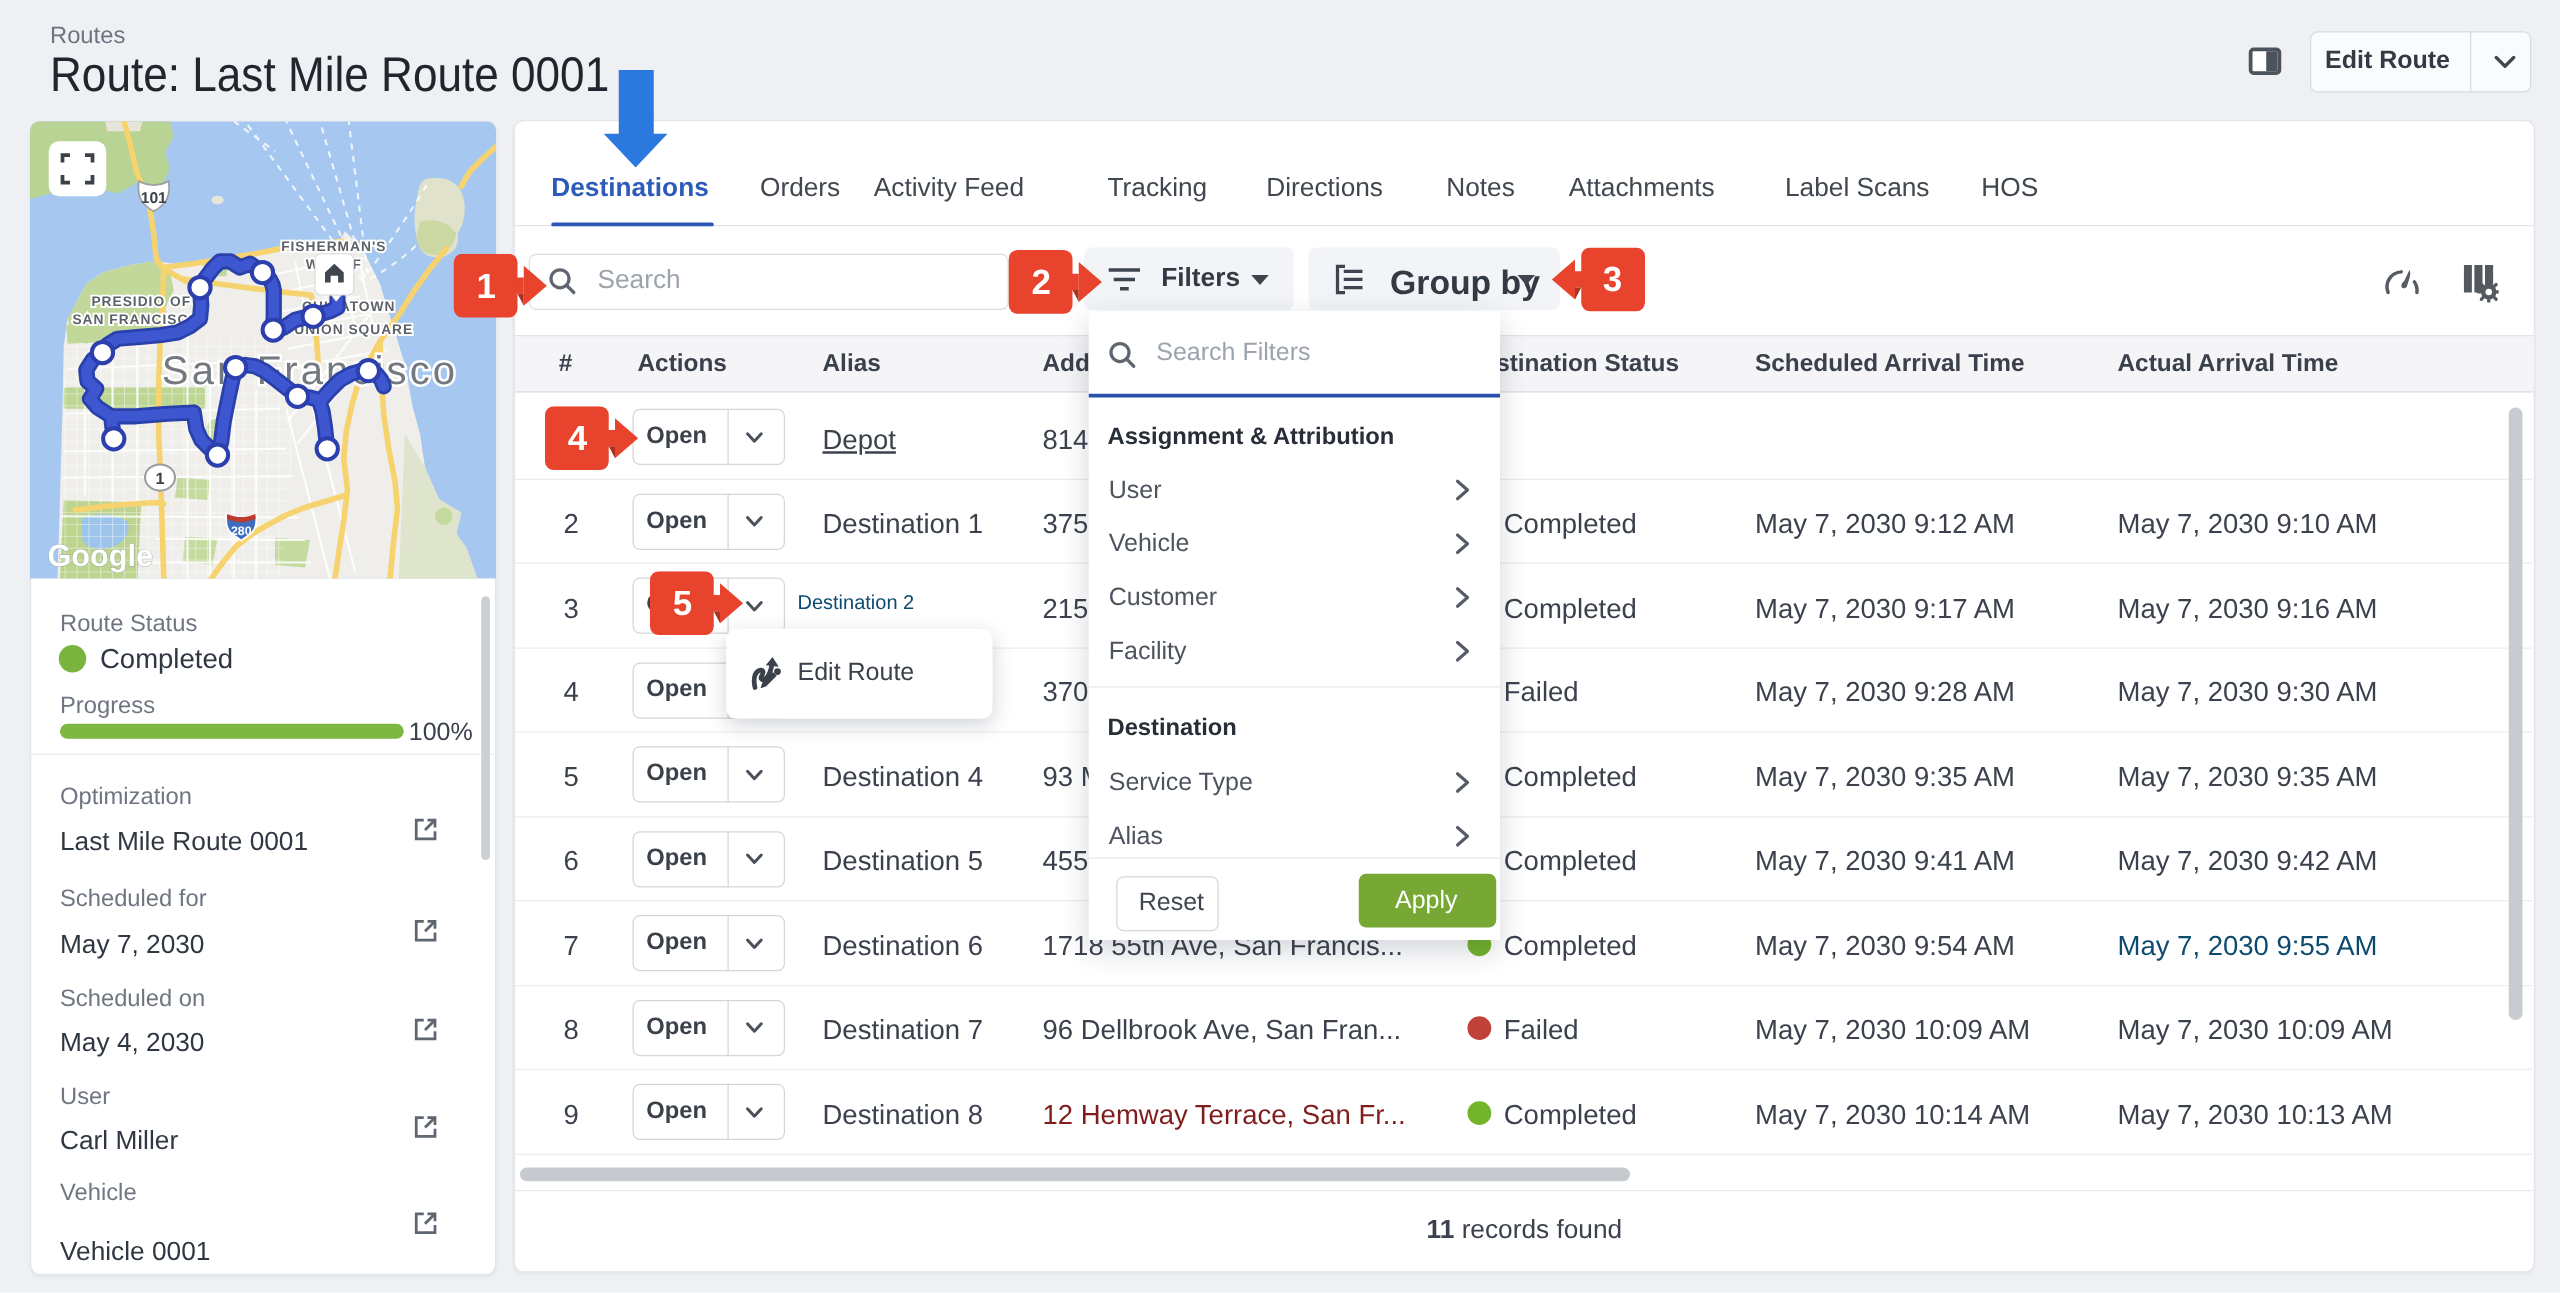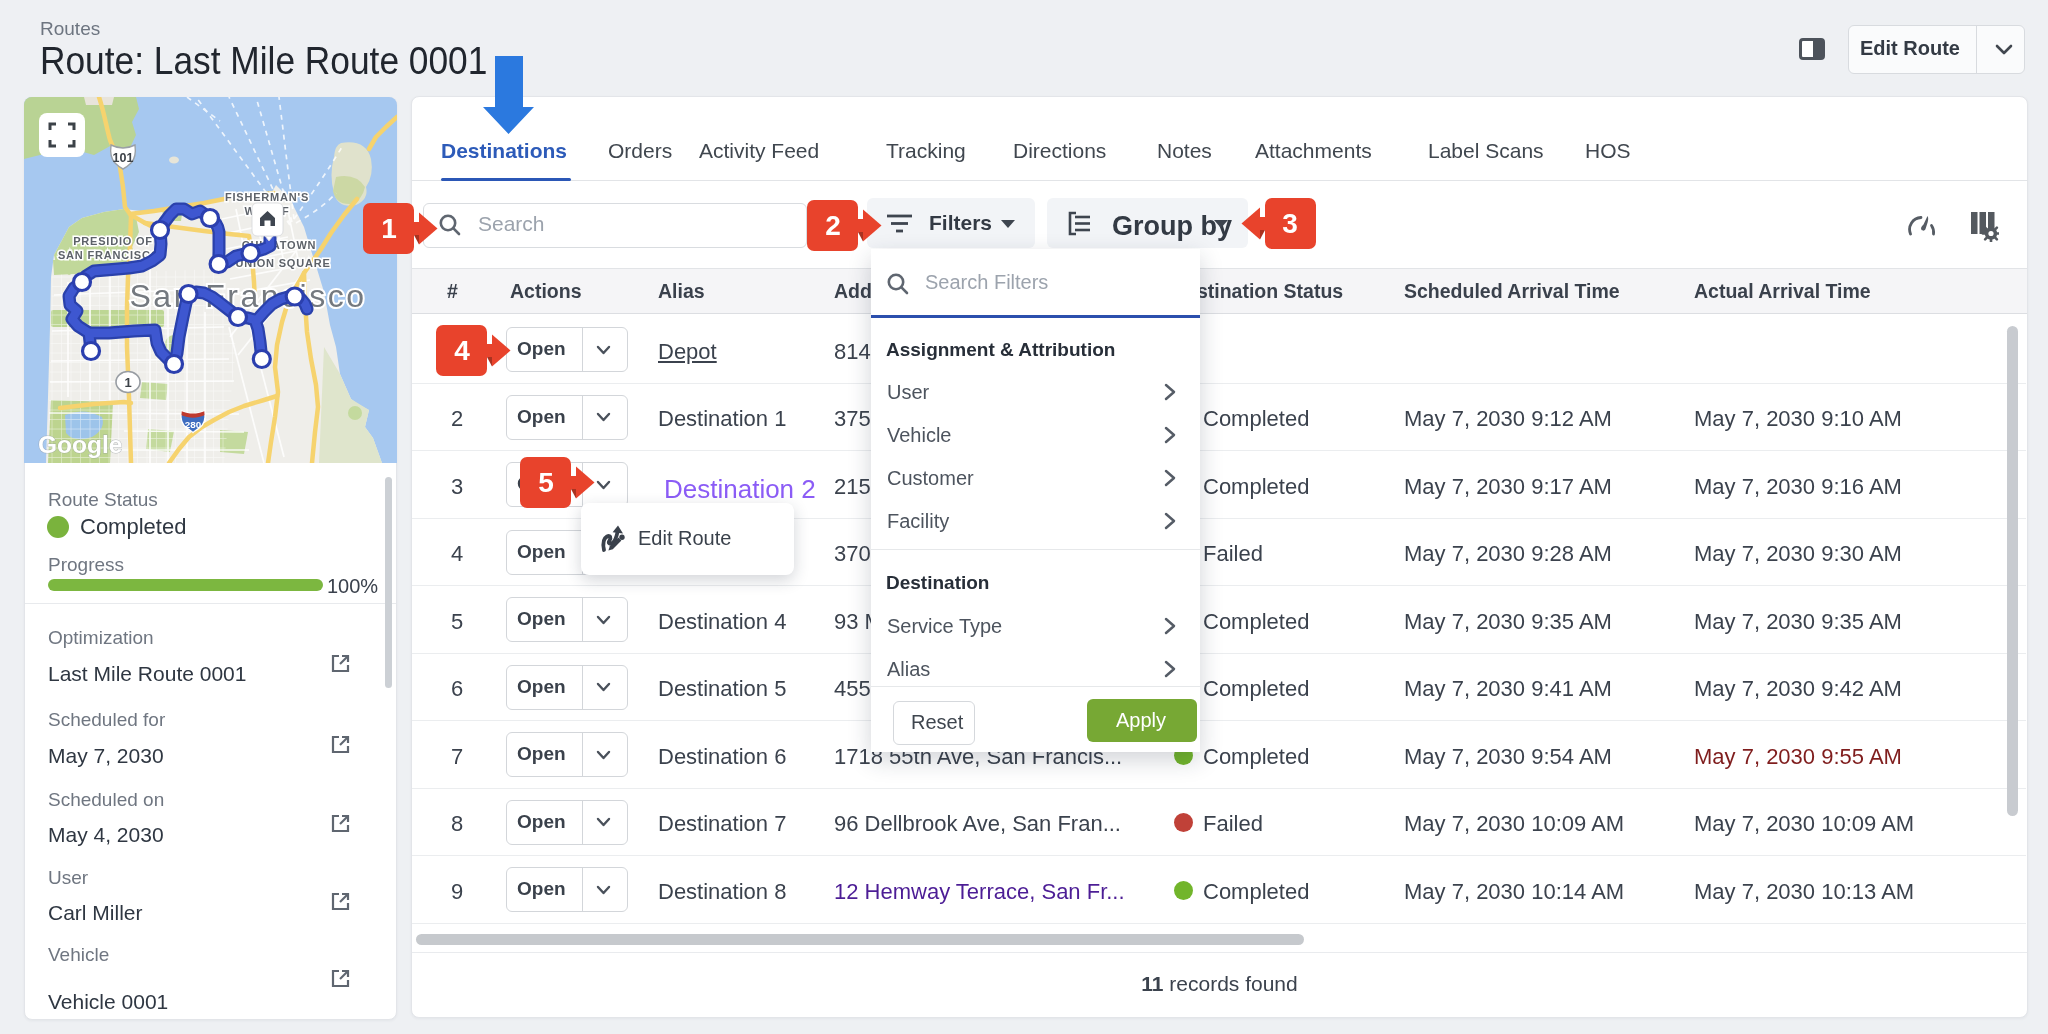--- a/index.html
+++ b/index.html
@@ -128,21 +128,21 @@
     <div class="abs" style="left:1404px; top:406.3px; font-size:22px; color:#3b424d;">May 7, 2030 9:12 AM</div>
     <div class="abs" style="left:1694px; top:406.3px; font-size:22px; color:#3b424d;">May 7, 2030 9:10 AM</div>
     <div class="abs" style="left:412px; top:517.5px; width:1614px; height:1px; background:#ebedef;"></div>
     <div class="abs" style="left:442px; top:473.8px; width:30px; text-align:center; font-size:22px; color:#3b424d;">3</div>
     <div class="abs" style="left:506px; top:462.3px; width:122px; height:45px; background:#fff; border:1px solid #d3d6da; border-radius:6px;"></div>
     <div class="abs" style="left:582px; top:462.3px; width:1px; height:45px; background:#d3d6da;"></div>
     <div class="abs" style="left:517px; top:473.3px; font-size:19px; font-weight:600; color:#3a414b;">Open</div>
     <svg class="abs" style="left:596px; top:479.8px;" width="15" height="11" viewBox="0 0 15 11">
       <path d="M2 2 L7.5 8 L13 2" fill="none" stroke="#4a515b" stroke-width="2.4" stroke-linecap="round" stroke-linejoin="round"></path>
     </svg>
-    <div class="abs" style="left:664px; top:473.8px; font-size:26px; color:#8b5cf6;">Destination 2</div>
+    <div class="abs" style="left:638px; top:473.8px; font-size:16px; color:#0c4a6e;">Destination 2</div>
     <div class="abs" style="left:834px; top:473.8px; width:300px; overflow:hidden; white-space:nowrap; font-size:22px; color:#3b424d;">2155 Lake St, San Franci...</div>
     <div class="abs" style="left:1174px; top:475.8px; width:19px; height:19px; border-radius:50%; background:#72b52b;"></div>
     <div class="abs" style="left:1203px; top:473.8px; font-size:22px; color:#3b424d;">Completed</div>
     <div class="abs" style="left:1404px; top:473.8px; font-size:22px; color:#3b424d;">May 7, 2030 9:17 AM</div>
     <div class="abs" style="left:1694px; top:473.8px; font-size:22px; color:#3b424d;">May 7, 2030 9:16 AM</div>
     <div class="abs" style="left:412px; top:585.0px; width:1614px; height:1px; background:#ebedef;"></div>
     <div class="abs" style="left:442px; top:541.3px; width:30px; text-align:center; font-size:22px; color:#3b424d;">4</div>
     <div class="abs" style="left:506px; top:529.8px; width:122px; height:45px; background:#fff; border:1px solid #d3d6da; border-radius:6px;"></div>
     <div class="abs" style="left:582px; top:529.8px; width:1px; height:45px; background:#d3d6da;"></div>
     <div class="abs" style="left:517px; top:540.8px; font-size:19px; font-weight:600; color:#3a414b;">Open</div>
@@ -189,21 +189,21 @@
     <div class="abs" style="left:582px; top:732.3px; width:1px; height:45px; background:#d3d6da;"></div>
     <div class="abs" style="left:517px; top:743.3px; font-size:19px; font-weight:600; color:#3a414b;">Open</div>
     <svg class="abs" style="left:596px; top:749.8px;" width="15" height="11" viewBox="0 0 15 11">
       <path d="M2 2 L7.5 8 L13 2" fill="none" stroke="#4a515b" stroke-width="2.4" stroke-linecap="round" stroke-linejoin="round"></path>
     </svg>
     <div class="abs" style="left:658px; top:743.8px; font-size:22px; color:#3b424d;">Destination 6</div>
     <div class="abs" style="left:834px; top:743.8px; width:300px; overflow:hidden; white-space:nowrap; font-size:22px; color:#3b424d;">1718 55th Ave, San Francis...</div>
     <div class="abs" style="left:1174px; top:745.8px; width:19px; height:19px; border-radius:50%; background:#72b52b;"></div>
     <div class="abs" style="left:1203px; top:743.8px; font-size:22px; color:#3b424d;">Completed</div>
     <div class="abs" style="left:1404px; top:743.8px; font-size:22px; color:#3b424d;">May 7, 2030 9:54 AM</div>
-    <div class="abs" style="left:1694px; top:743.8px; font-size:22px; color:#7f1d1d;">May 7, 2030 9:55 AM</div>
+    <div class="abs" style="left:1694px; top:743.8px; font-size:22px; color:#0c4a6e;">May 7, 2030 9:55 AM</div>
     <div class="abs" style="left:412px; top:855.0px; width:1614px; height:1px; background:#ebedef;"></div>
     <div class="abs" style="left:442px; top:811.3px; width:30px; text-align:center; font-size:22px; color:#3b424d;">8</div>
     <div class="abs" style="left:506px; top:799.8px; width:122px; height:45px; background:#fff; border:1px solid #d3d6da; border-radius:6px;"></div>
     <div class="abs" style="left:582px; top:799.8px; width:1px; height:45px; background:#d3d6da;"></div>
     <div class="abs" style="left:517px; top:810.8px; font-size:19px; font-weight:600; color:#3a414b;">Open</div>
     <svg class="abs" style="left:596px; top:817.3px;" width="15" height="11" viewBox="0 0 15 11">
       <path d="M2 2 L7.5 8 L13 2" fill="none" stroke="#4a515b" stroke-width="2.4" stroke-linecap="round" stroke-linejoin="round"></path>
     </svg>
     <div class="abs" style="left:658px; top:811.3px; font-size:22px; color:#3b424d;">Destination 7</div>
     <div class="abs" style="left:834px; top:811.3px; width:300px; overflow:hidden; white-space:nowrap; font-size:22px; color:#3b424d;">96 Dellbrook Ave, San Fran...</div>
@@ -213,21 +213,21 @@
     <div class="abs" style="left:1694px; top:811.3px; font-size:22px; color:#3b424d;">May 7, 2030 10:09 AM</div>
     <div class="abs" style="left:412px; top:922.5px; width:1614px; height:1px; background:#ebedef;"></div>
     <div class="abs" style="left:442px; top:878.8px; width:30px; text-align:center; font-size:22px; color:#3b424d;">9</div>
     <div class="abs" style="left:506px; top:867.3px; width:122px; height:45px; background:#fff; border:1px solid #d3d6da; border-radius:6px;"></div>
     <div class="abs" style="left:582px; top:867.3px; width:1px; height:45px; background:#d3d6da;"></div>
     <div class="abs" style="left:517px; top:878.3px; font-size:19px; font-weight:600; color:#3a414b;">Open</div>
     <svg class="abs" style="left:596px; top:884.8px;" width="15" height="11" viewBox="0 0 15 11">
       <path d="M2 2 L7.5 8 L13 2" fill="none" stroke="#4a515b" stroke-width="2.4" stroke-linecap="round" stroke-linejoin="round"></path>
     </svg>
     <div class="abs" style="left:658px; top:878.8px; font-size:22px; color:#3b424d;">Destination 8</div>
-    <div class="abs" style="left:834px; top:878.8px; width:300px; overflow:hidden; white-space:nowrap; font-size:22px; color:#4c1d95;">12 Hemway Terrace, San Fr...</div>
+    <div class="abs" style="left:834px; top:878.8px; width:300px; overflow:hidden; white-space:nowrap; font-size:22px; color:#7f1d1d;">12 Hemway Terrace, San Fr...</div>
     <div class="abs" style="left:1174px; top:880.8px; width:19px; height:19px; border-radius:50%; background:#72b52b;"></div>
     <div class="abs" style="left:1203px; top:878.8px; font-size:22px; color:#3b424d;">Completed</div>
     <div class="abs" style="left:1404px; top:878.8px; font-size:22px; color:#3b424d;">May 7, 2030 10:14 AM</div>
     <div class="abs" style="left:1694px; top:878.8px; font-size:22px; color:#3b424d;">May 7, 2030 10:13 AM</div>
   </div>
 
 <div class="abs" style="left:416px; top:934px; width:888px; height:11px; background:#c6c9cd; border-radius:6px;"></div>
 <div class="abs" style="left:412px; top:952px; width:1615px; height:1px; background:#e9ebee;"></div>
 <div class="abs" style="left:411px; top:972px; width:1617px; text-align:center; font-size:21px; color:#3b424d;"><b>11</b> records found</div>
 

